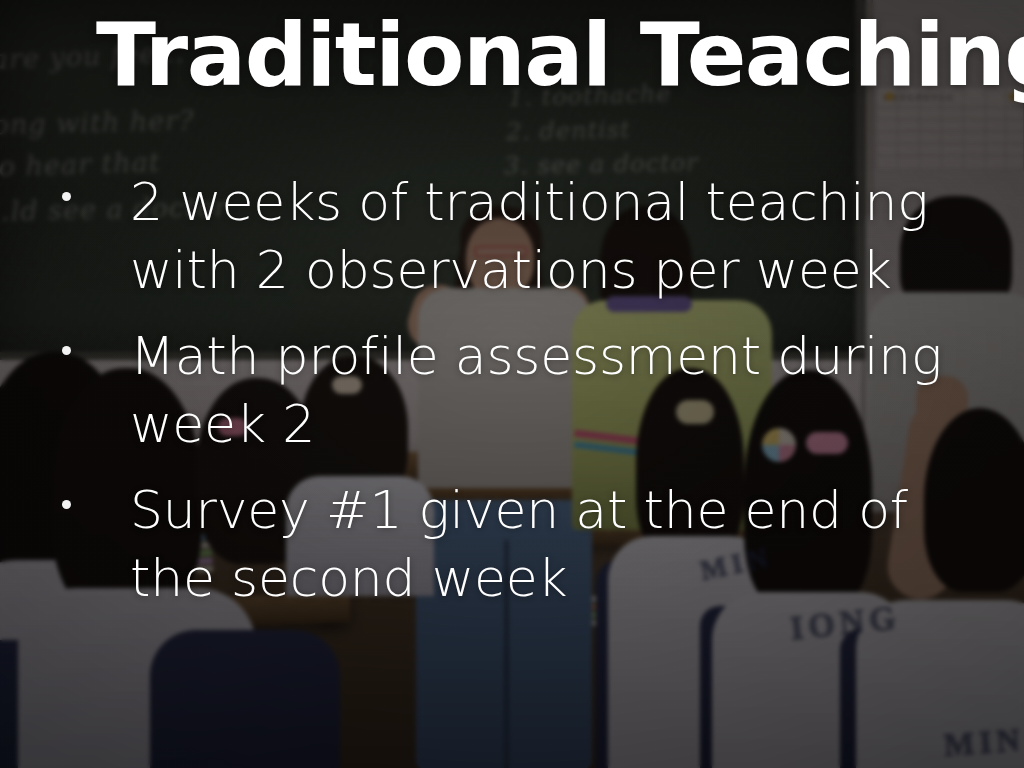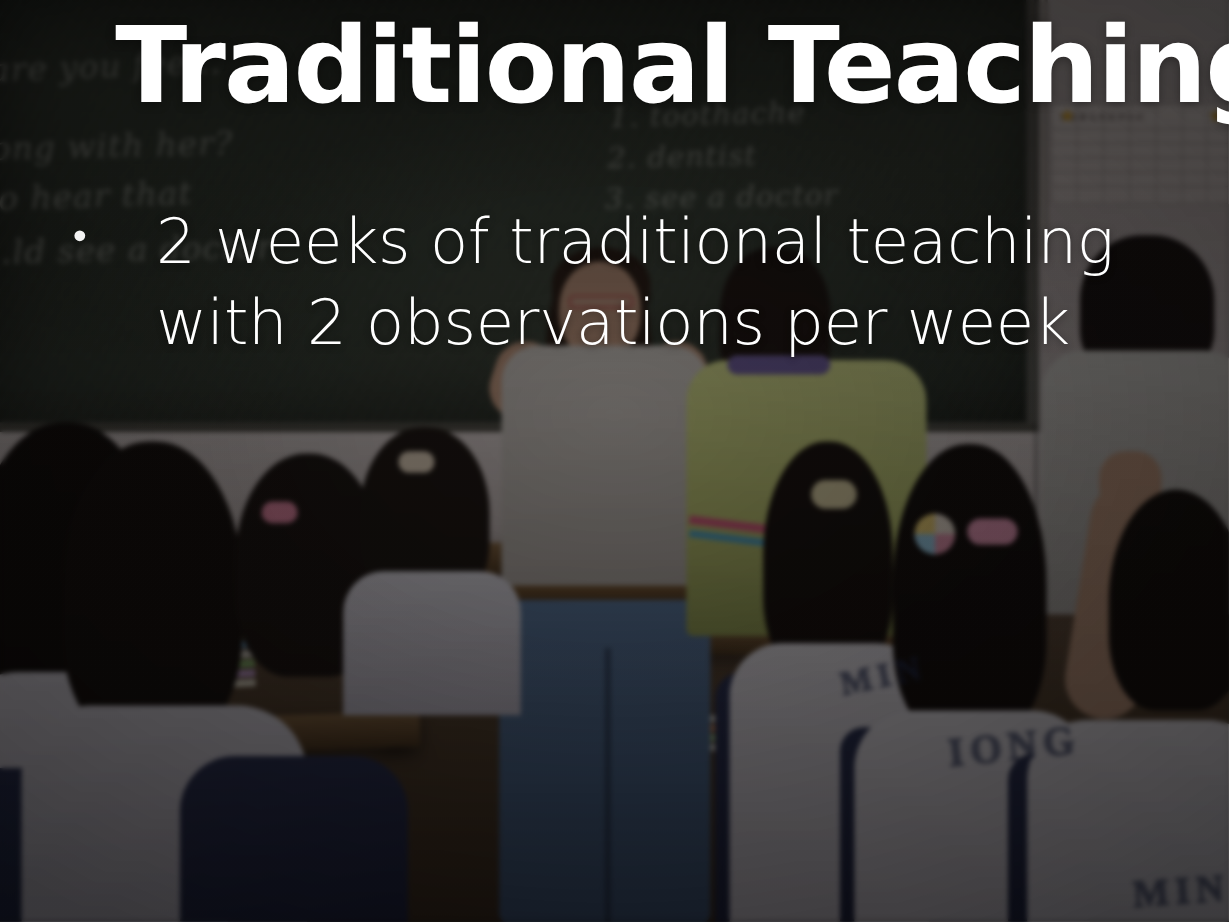--- a/index.html
+++ b/index.html
@@ -428,17 +428,25 @@
 
     <div class="slide-title">Traditional Teaching</div>
 
     <div class="bullets">
 
       <div class="bullet">
         <span class="bullet-dot"></span>
         <div class="bullet-text">2 weeks of traditional teaching with 2 observations per week</div>
       </div>
 
-
+      <div class="bullet">
+        <span class="bullet-dot"></span>
+        <div class="bullet-text">Math profile assessment during week 2</div>
+      </div>
+
+      <div class="bullet">
+        <span class="bullet-dot"></span>
+        <div class="bullet-text">Survey #1 given at the end of the second week</div>
+      </div>
 
     </div>
   </div>
 </div>
 
 </body></html>

